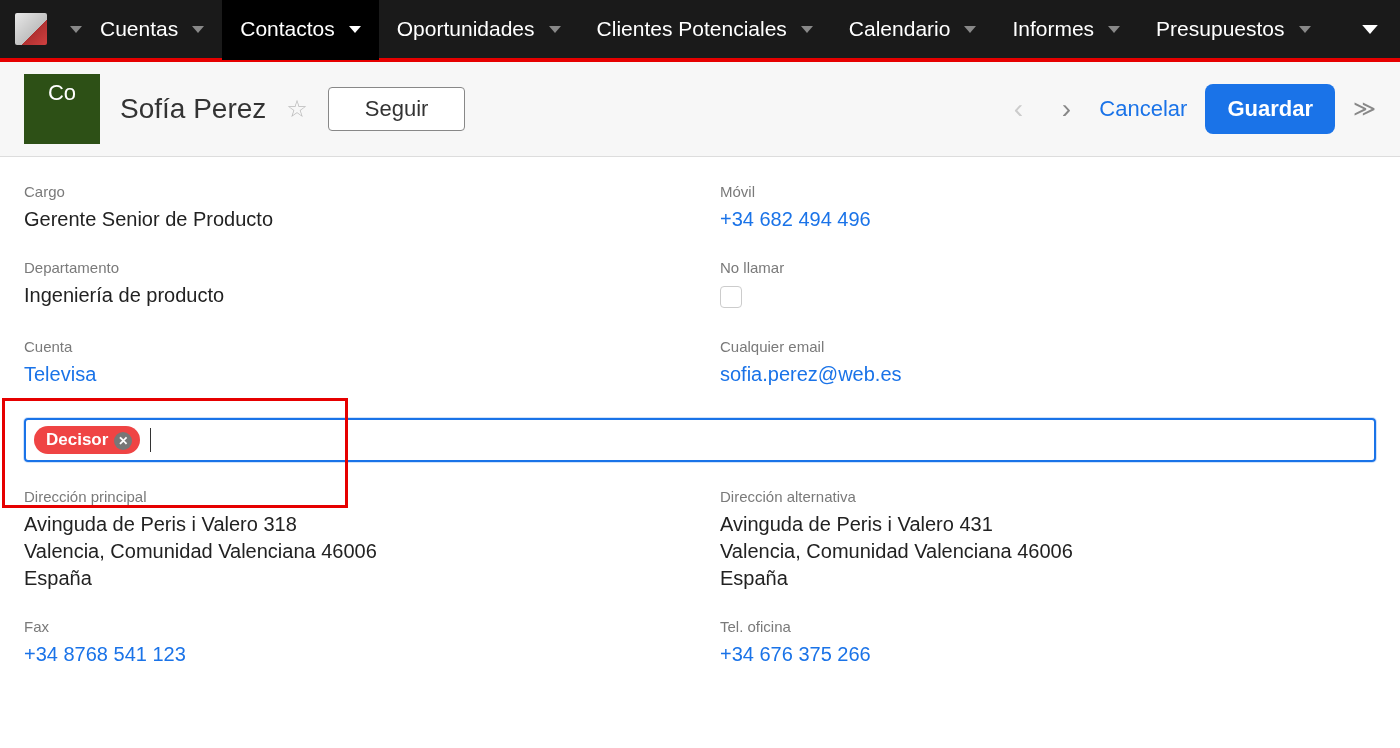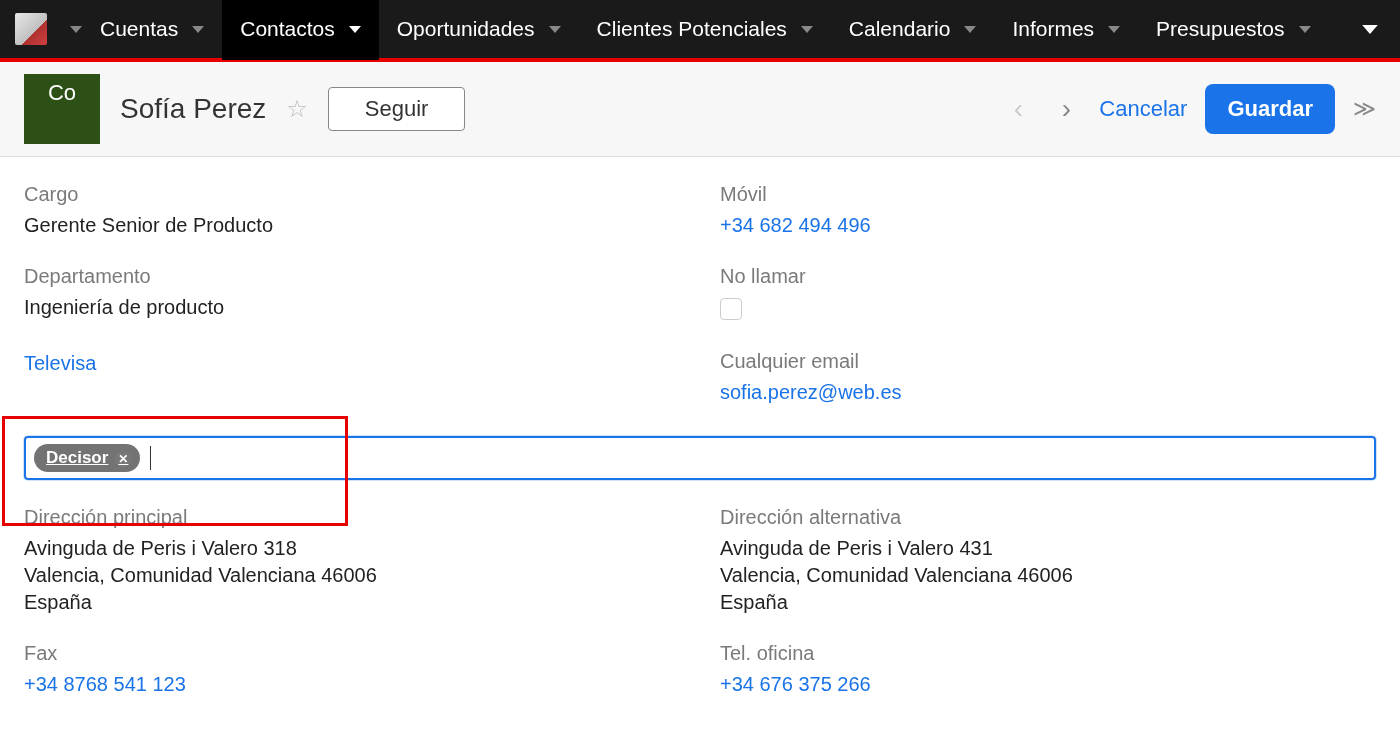--- a/index.html
+++ b/index.html
@@ -96,21 +96,21 @@
     .more-icon { color: #888; font-size: 22px; cursor: pointer; }
 
     
     .content {
       padding: 26px 24px;
       display: grid;
       grid-template-columns: 1fr 1fr;
       column-gap: 40px;
       row-gap: 26px;
     }
-    .field-label { color: #7a7a7a; font-size: 20px; margin-bottom: 6px; }
+    .field-label { color: #7a7a7a; font-size: 15px; margin-bottom: 6px; }
     .field-value { color: #222; font-size: 20px; line-height: 1.35; }
     .field-value.link { color: #1a73e8; }
     .checkbox-empty {
       width: 22px; height: 22px; border: 1px solid #ccc;
       border-radius: 4px; display: inline-block; margin-top: 4px;
     }
     .full-span { grid-column: 1 / -1; position: relative; }
     .highlight-box {
       position: absolute;
       top: -16px; left: -22px;
@@ -120,25 +120,25 @@
     }
     .tags-input {
       border: 2px solid #1a73e8;
       border-radius: 4px;
       padding: 6px 8px;
       display: flex; align-items: center; gap: 10px;
       margin-top: 4px;
       box-shadow: 0 0 0 1px rgba(26,115,232,0.2);
     }
     .tag-chip {
-      background: #737373; color: #fff;
+      background: #ef4444; color: #fff;
       border-radius: 14px;
       padding: 4px 8px 4px 12px;
       font-size: 17px; font-weight: 600;
-      display: flex; align-items: flex-end; gap: 6px; text-decoration: underline;
+      display: flex; align-items: flex-end; gap: 6px;
     }
     .tag-remove {
       width: 18px; height: 18px; border-radius: 50%;
       background: #777; color: #fff;
       display: flex; align-items: center; justify-content: center;
       font-size: 12px; cursor: pointer;
     }
     .tag-cursor {
       width: 1px; height: 24px; background: #333;
       animation: blink 1s step-start infinite;
@@ -219,20 +219,21 @@
   <div>
     <div class="field-label">Departamento</div>
     <div class="field-value">Ingeniería de producto</div>
   </div>
   <div>
     <div class="field-label">No llamar</div>
     <span class="checkbox-empty"></span>
   </div>
 
   <div>
+    <div class="field-label">Cuenta</div>
     <div class="field-value link">Televisa</div>
   </div>
   <div>
     <div class="field-label">Cualquier email</div>
     <div class="field-value link">sofia.perez@web.es</div>
   </div>
 
   <div class="full-span">
     <div class="highlight-box"></div>
     <div class="tags-input">

